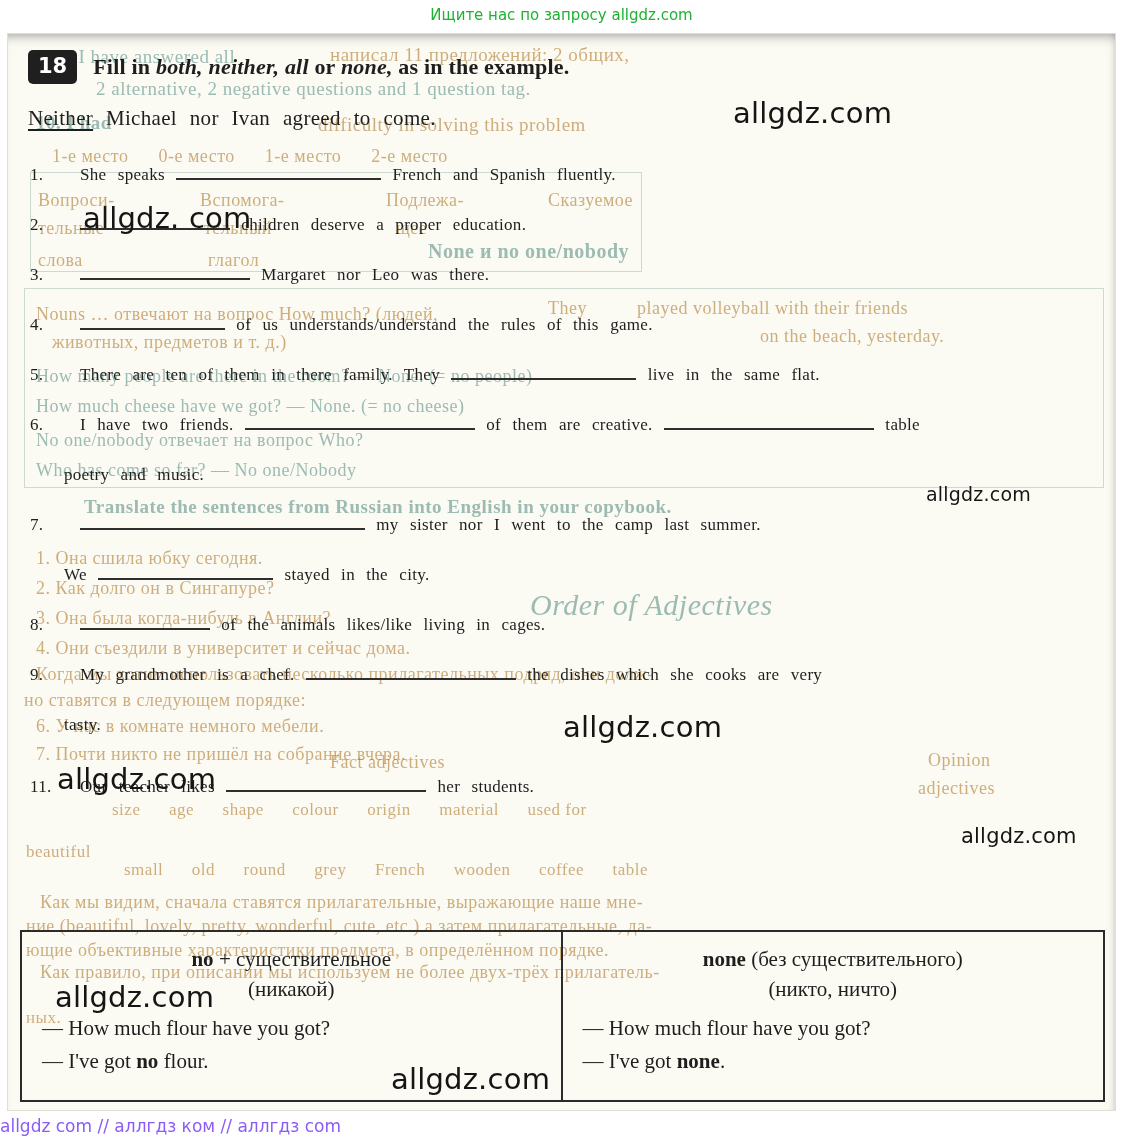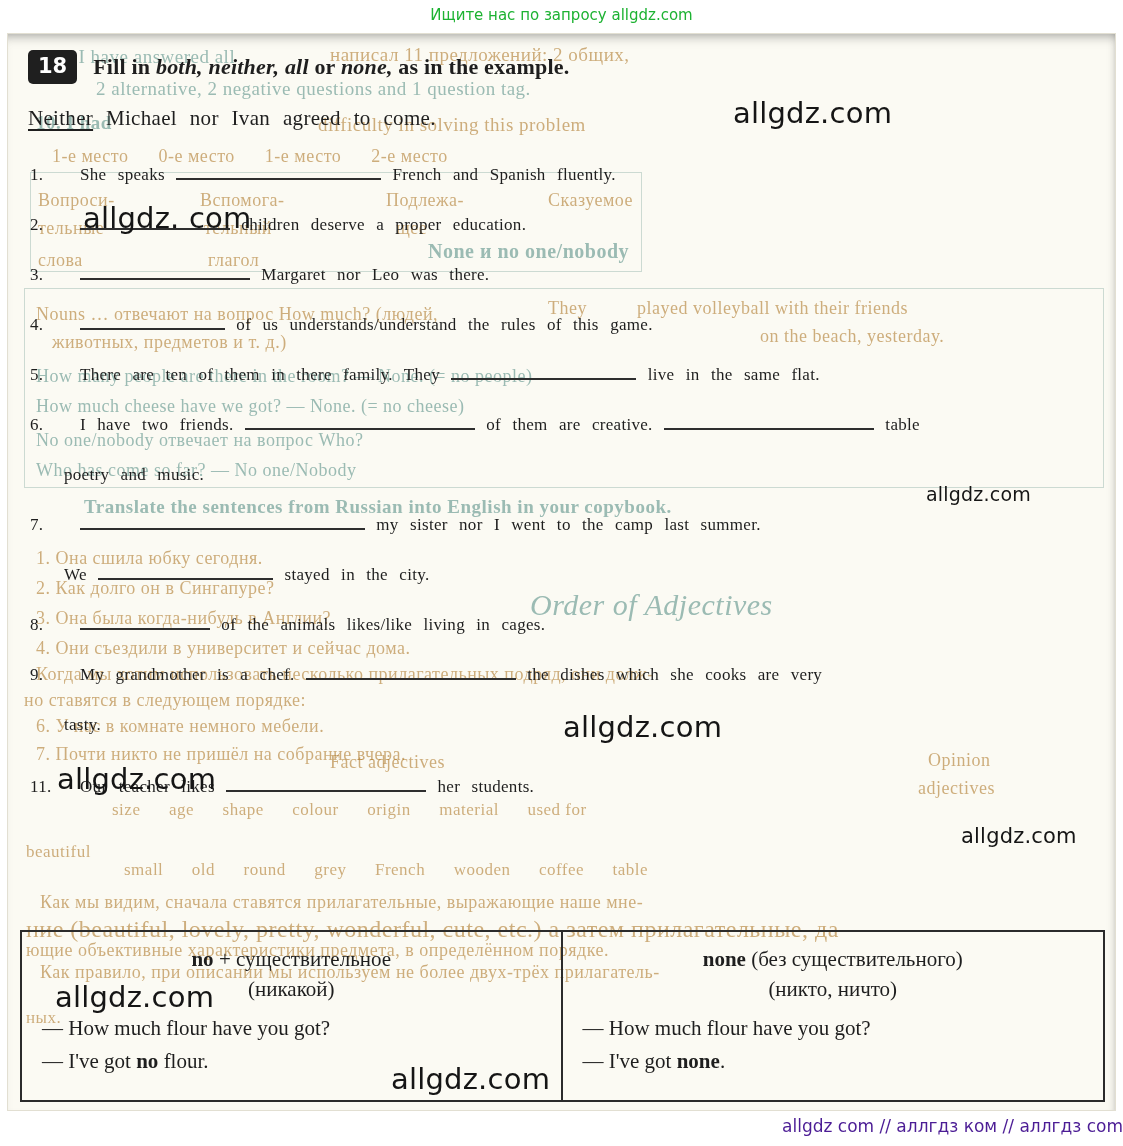--- a/index.html
+++ b/index.html
@@ -54,22 +54,22 @@
     border:2px solid #2b2b2b;display:grid;grid-template-columns:1fr 1fr;
     font-size:21px;background:transparent;box-sizing:border-box;
   }
   .gcell{padding:12px 12px 0;box-sizing:border-box;}
   .gcell.left{border-right:2px solid #2b2b2b;}
   .ghead{text-align:center;line-height:30px;}
   .gdialog{margin-top:8px;line-height:33px;padding-left:8px;}
   .b{font-weight:bold;}
 
   .bottom-banner{
-    position:absolute;top:1116px;left:0;width:100%;text-align:right;
-    font-family:"DejaVu Sans",sans-serif;font-size:17px;color:#4c1d95;
+    position:absolute;top:1116px;left:0;width:100%;text-align:left;
+    font-family:"DejaVu Sans",sans-serif;font-size:17px;color:#8b5cf6;
   }
 </style>
 </head>
 <body>
 
 <div class="top-banner">Ищите нас по запросу allgdz.com</div>
 
 <div class="scan"></div>
 
 <div class="bleed">
@@ -109,21 +109,21 @@
     <span style="left: 24px; top: 690px; font-size: 18px;">но ставятся в следующем порядке:</span>
     <span style="left: 36px; top: 716px; font-size: 18px;">6. У нас в комнате немного мебели.</span>
     <span style="left: 36px; top: 744px; font-size: 18px;">7. Почти никто не пришёл на собрание вчера.</span>
     <span style="left: 330px; top: 752px; font-size: 18px;">Fact adjectives</span>
     <span style="left: 928px; top: 750px; font-size: 18px;">Opinion</span>
     <span style="left: 918px; top: 778px; font-size: 18px;">adjectives</span>
     <span style="left: 112px; top: 800px; font-size: 17px;">size      age      shape      colour      origin      material      used for</span>
     <span style="left: 26px; top: 842px; font-size: 17px;">beautiful</span>
     <span style="left: 124px; top: 844px; font-size: 17px; margin-top: 16px;">small      old      round      grey      French      wooden      coffee      table</span>
     <span style="left: 40px; top: 892px; font-size: 18px;">Как мы видим, сначала ставятся прилагательные, выражающие наше мне-</span>
-    <span style="left: 26px; top: 916px; font-size: 24px;">ние (beautiful, lovely, pretty, wonderful, cute, etc.) а затем прилагательные, да-</span>
+    <span style="left: 26px; top: 916px; font-size: 18px;">ние (beautiful, lovely, pretty, wonderful, cute, etc.) а затем прилагательные, да-</span>
     <span style="left: 26px; top: 940px; font-size: 18px;">ющие объективные характеристики предмета, в определённом порядке.</span>
     <span style="left: 40px; top: 962px; font-size: 18px;">Как правило, при описании мы используем не более двух-трёх прилагатель-</span>
     <span style="left: 26px; top: 1008px; font-size: 17px;">ных.</span>
   </div>
 
 <div class="header">
   <span class="numbox">18</span>
   <span class="title"><span>Fill in </span><span class="bi">both, neither, all</span><span> or </span><span class="bi">none,</span><span> as in the example.</span></span>
 </div>
 

